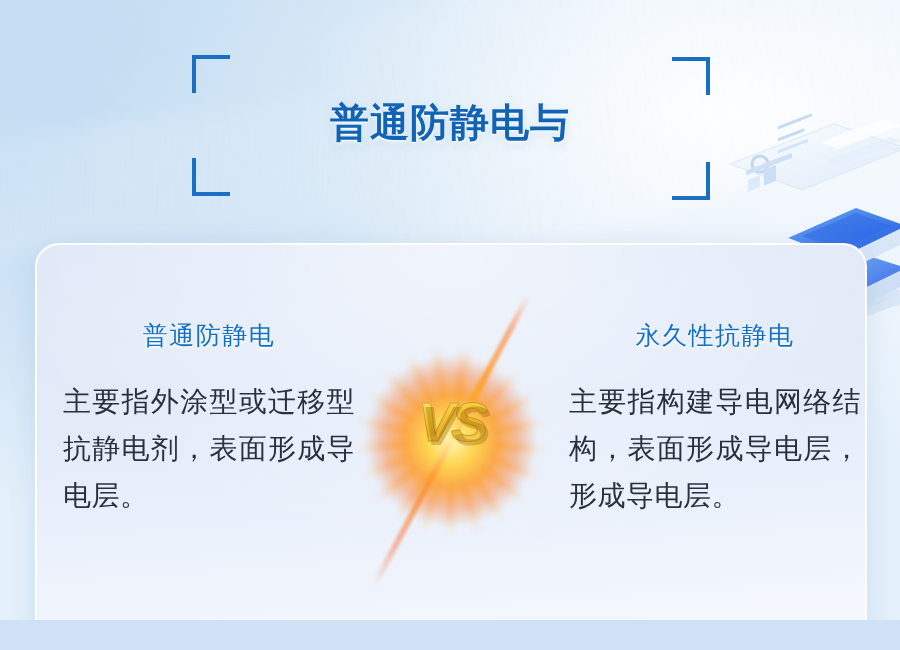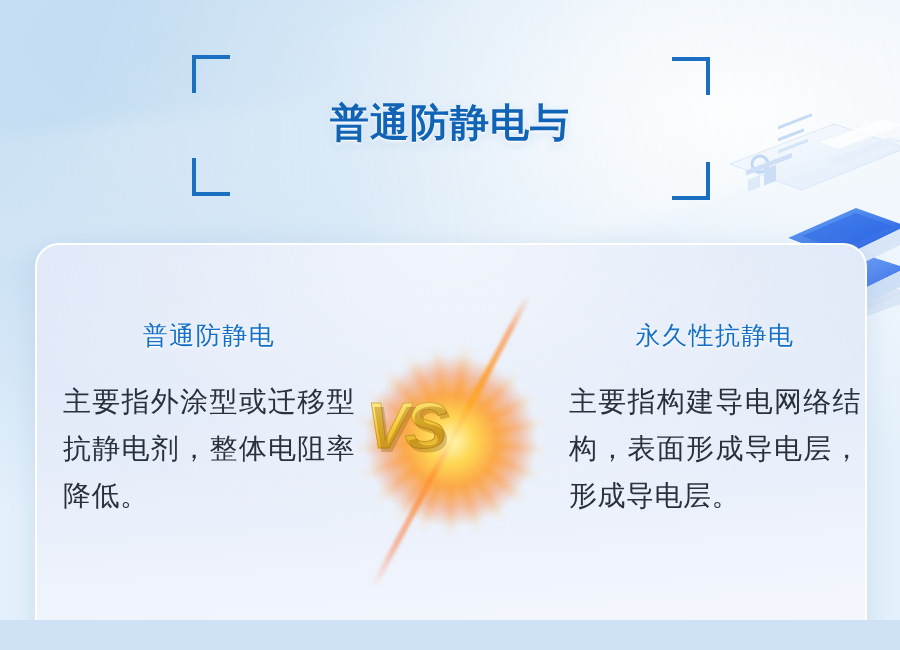--- a/index.html
+++ b/index.html
@@ -186,22 +186,23 @@
         rgba(250,110,60,0.45) 86%,
         rgba(250,110,60,0) 100%);
     filter: blur(1.6px);
   }
   .vs-text {
     position: absolute;
     left: 0;
     top: 50%;
     width: 170px;
     margin-top: -52px;
+    text-align: center;
     font-family: "Liberation Sans", "DejaVu Sans", sans-serif;
-    font-size: 64px;
+    font-size: 56px;
     font-weight: 700;
     font-style: italic;
     letter-spacing: -4px;
     background: linear-gradient(168deg, #fff8c9 0%, #ffe680 18%, #f5c93a 40%, #e8b32a 58%, #f7d85e 76%, #d79a18 100%);
     -webkit-background-clip: text;
     background-clip: text;
     color: transparent;
     -webkit-text-stroke: 1px rgba(160,105,10,0.45);
     text-shadow: 3px 4px 0 rgba(150,95,10,0.35);
   }
@@ -267,21 +268,21 @@
   <span class="bracket br"></span>
 
   <h1 class="title">
     <span class="line">普通防静电与</span>
   </h1>
 
   <div class="card">
 
     <div class="col col-left">
       <div class="col-head">普通防静电</div>
-      <div class="col-body">主要指外涂型或迁移型抗静电剂，整体电阻率降低。</div>
+      <div class="col-body">主要指外涂型或迁移型抗静电剂，表面形成导电层。</div>
     </div>
 
     <div class="col col-right">
       <div class="col-head">永久性抗静电</div>
       <div class="col-body">主要指构建导电网络结构，表面形成导电层，形成导电层。</div>
     </div>
 
   </div>
 
   <div class="vs-wrap">

